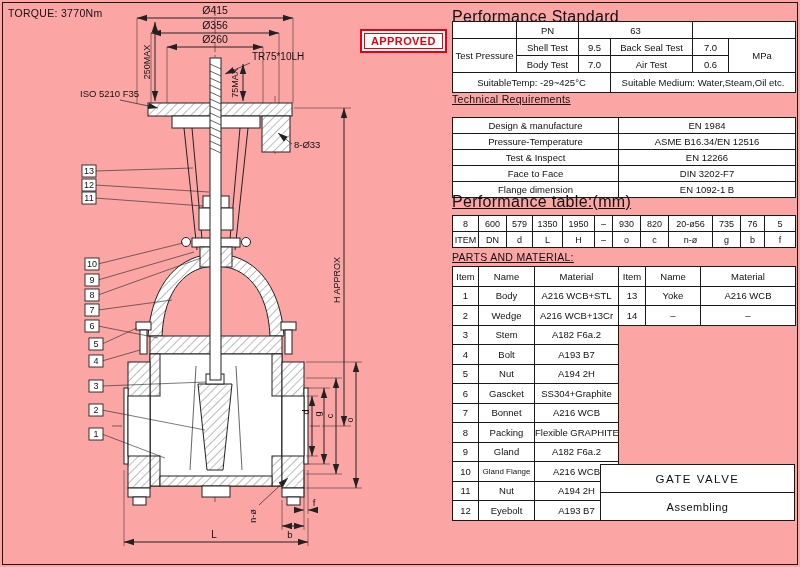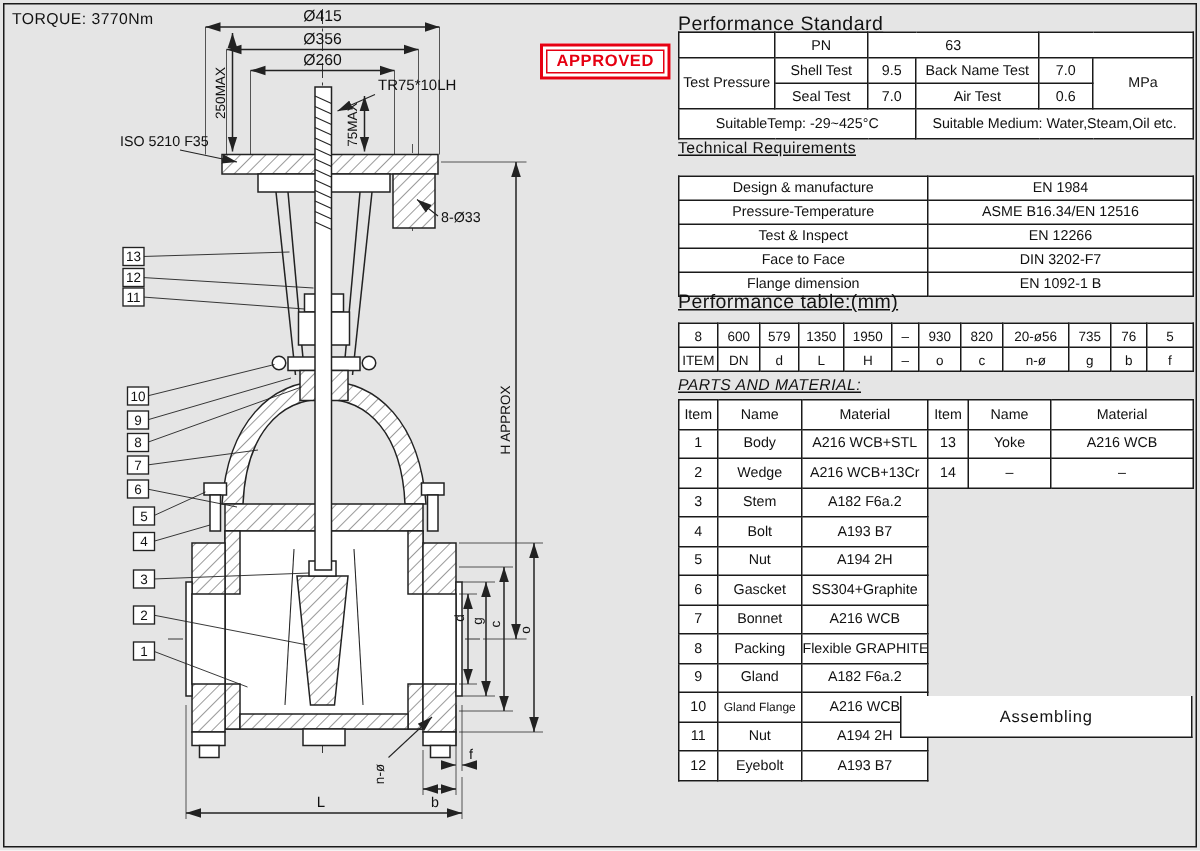--- a/index.html
+++ b/index.html
@@ -1,24 +1,24 @@
 <!DOCTYPE html>
 <html><head>
 <meta charset="utf-8">
 <style>
   html,body{margin:0;padding:0;background:#fff;}
-  .page{position:relative;width:800px;height:567px;background:#e5e5e5;overflow:hidden;
+  .page{position:relative;width:800px;height:567px;background:#fca5a5;overflow:hidden;
         font-family:"Liberation Sans",sans-serif;color:#111;}
   .frame{position:absolute;inset:2px;border:1.5px solid #1a1a1a;pointer-events:none;}
   .torque{position:absolute;left:8px;top:7px;font-size:10.5px;letter-spacing:.3px;z-index:5;}
   .stamp{position:absolute;left:360px;top:29px;border:2px solid #e60012;padding:2px;background:#fff;z-index:6;}
   .stamp span{display:block;border:1px solid #e60012;color:#e60012;font-weight:bold;
               font-size:11px;padding:1px 6px;letter-spacing:.4px;}
   .panel{position:absolute;left:452px;top:0;width:343px;height:567px;}
-  .sect-title{position:absolute;font-size:13px;text-decoration:underline;letter-spacing:.3px;white-space:nowrap;}
+  .sect-title{position:absolute;font-size:16px;text-decoration:underline;letter-spacing:.3px;white-space:nowrap;}
   table{border-collapse:collapse;table-layout:fixed;position:absolute;background:#fff;}
   td{border:1px solid #1a1a1a;font-size:9.5px;text-align:center;vertical-align:middle;
      padding:0;overflow:hidden;white-space:nowrap;}
   tr.h16 td{height:16px;} tr.h19 td{height:19px;}
   .tech td{height:15px;}
   .dims td{height:15px;font-size:9px;}
   .parts td{height:18.5px;}
   .parts .sm{font-size:8px;}
   .hdr{font-size:9.5px;}
   .titleblock{position:absolute;left:148px;top:464px;width:195px;}
@@ -292,26 +292,26 @@
           <tr class="h16">
         <td></td>
         <td>PN</td>
         <td colspan="2">63</td>
         <td colspan="2"></td>
       </tr>
       <tr class="h16">
         <td rowspan="2">Test Pressure</td>
         <td>Shell Test</td>
         <td>9.5</td>
-        <td>Back Name Test</td>
+        <td>Back Seal Test</td>
         <td>7.0</td>
         <td rowspan="2">MPa</td>
       </tr>
       <tr class="h16">
-        <td>Seal Test</td>
+        <td>Body Test</td>
         <td>7.0</td>
         <td>Air Test</td>
         <td>0.6</td>
       </tr>
       <tr class="h19">
         <td colspan="3">SuitableTemp: -29~425°C</td>
         <td colspan="3">Suitable Medium: Water,Steam,Oil etc.</td>
       </tr>
     </tbody>
       </table>
@@ -387,21 +387,21 @@
         <td>o</td>
         <td>c</td>
         <td>n-ø</td>
         <td>g</td>
         <td>b</td>
         <td>f</td>
       </tr>
     </tbody>
       </table>
 
-    <div class="sect-title" style="left:0;top:251px;font-size:10.5px;font-style:italic;">PARTS AND MATERIAL:</div>
+    <div class="sect-title" style="left:0;top:251px;font-size:10.5px;">PARTS AND MATERIAL:</div>
 
     <table class="parts" style="left:0;top:266px;width:166px;">
       <colgroup>
           <col style="width:26px">
           <col style="width:56px">
           <col style="width:84px">
         </colgroup>
       <tbody>
           <tr>
         <td class="hdr">Item</td>
@@ -490,17 +490,18 @@
           </tr>
       <tr>
             <td>14</td>
             <td>–</td>
             <td>–</td>
           </tr>
     </tbody>
       </table>
 
     <div class="titleblock">
+      <div class="tb-row tb1 first">GATE VALVE</div>
       <div class="tb-row tb2">Assembling</div>
     </div>
 
   </div>
 </div>
 
 </body></html>

